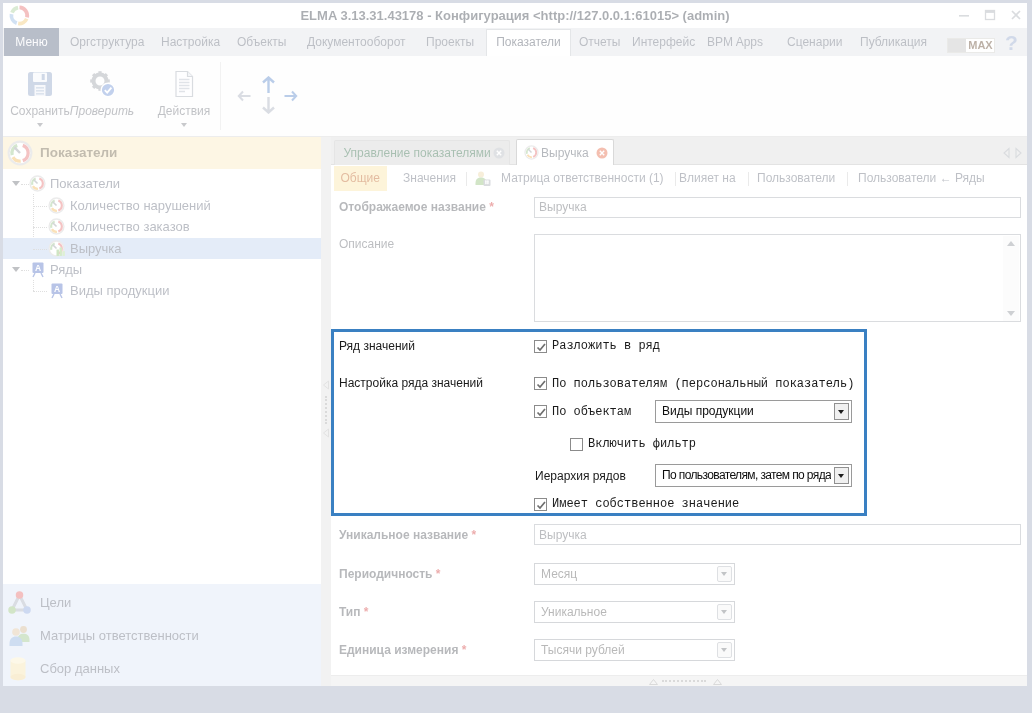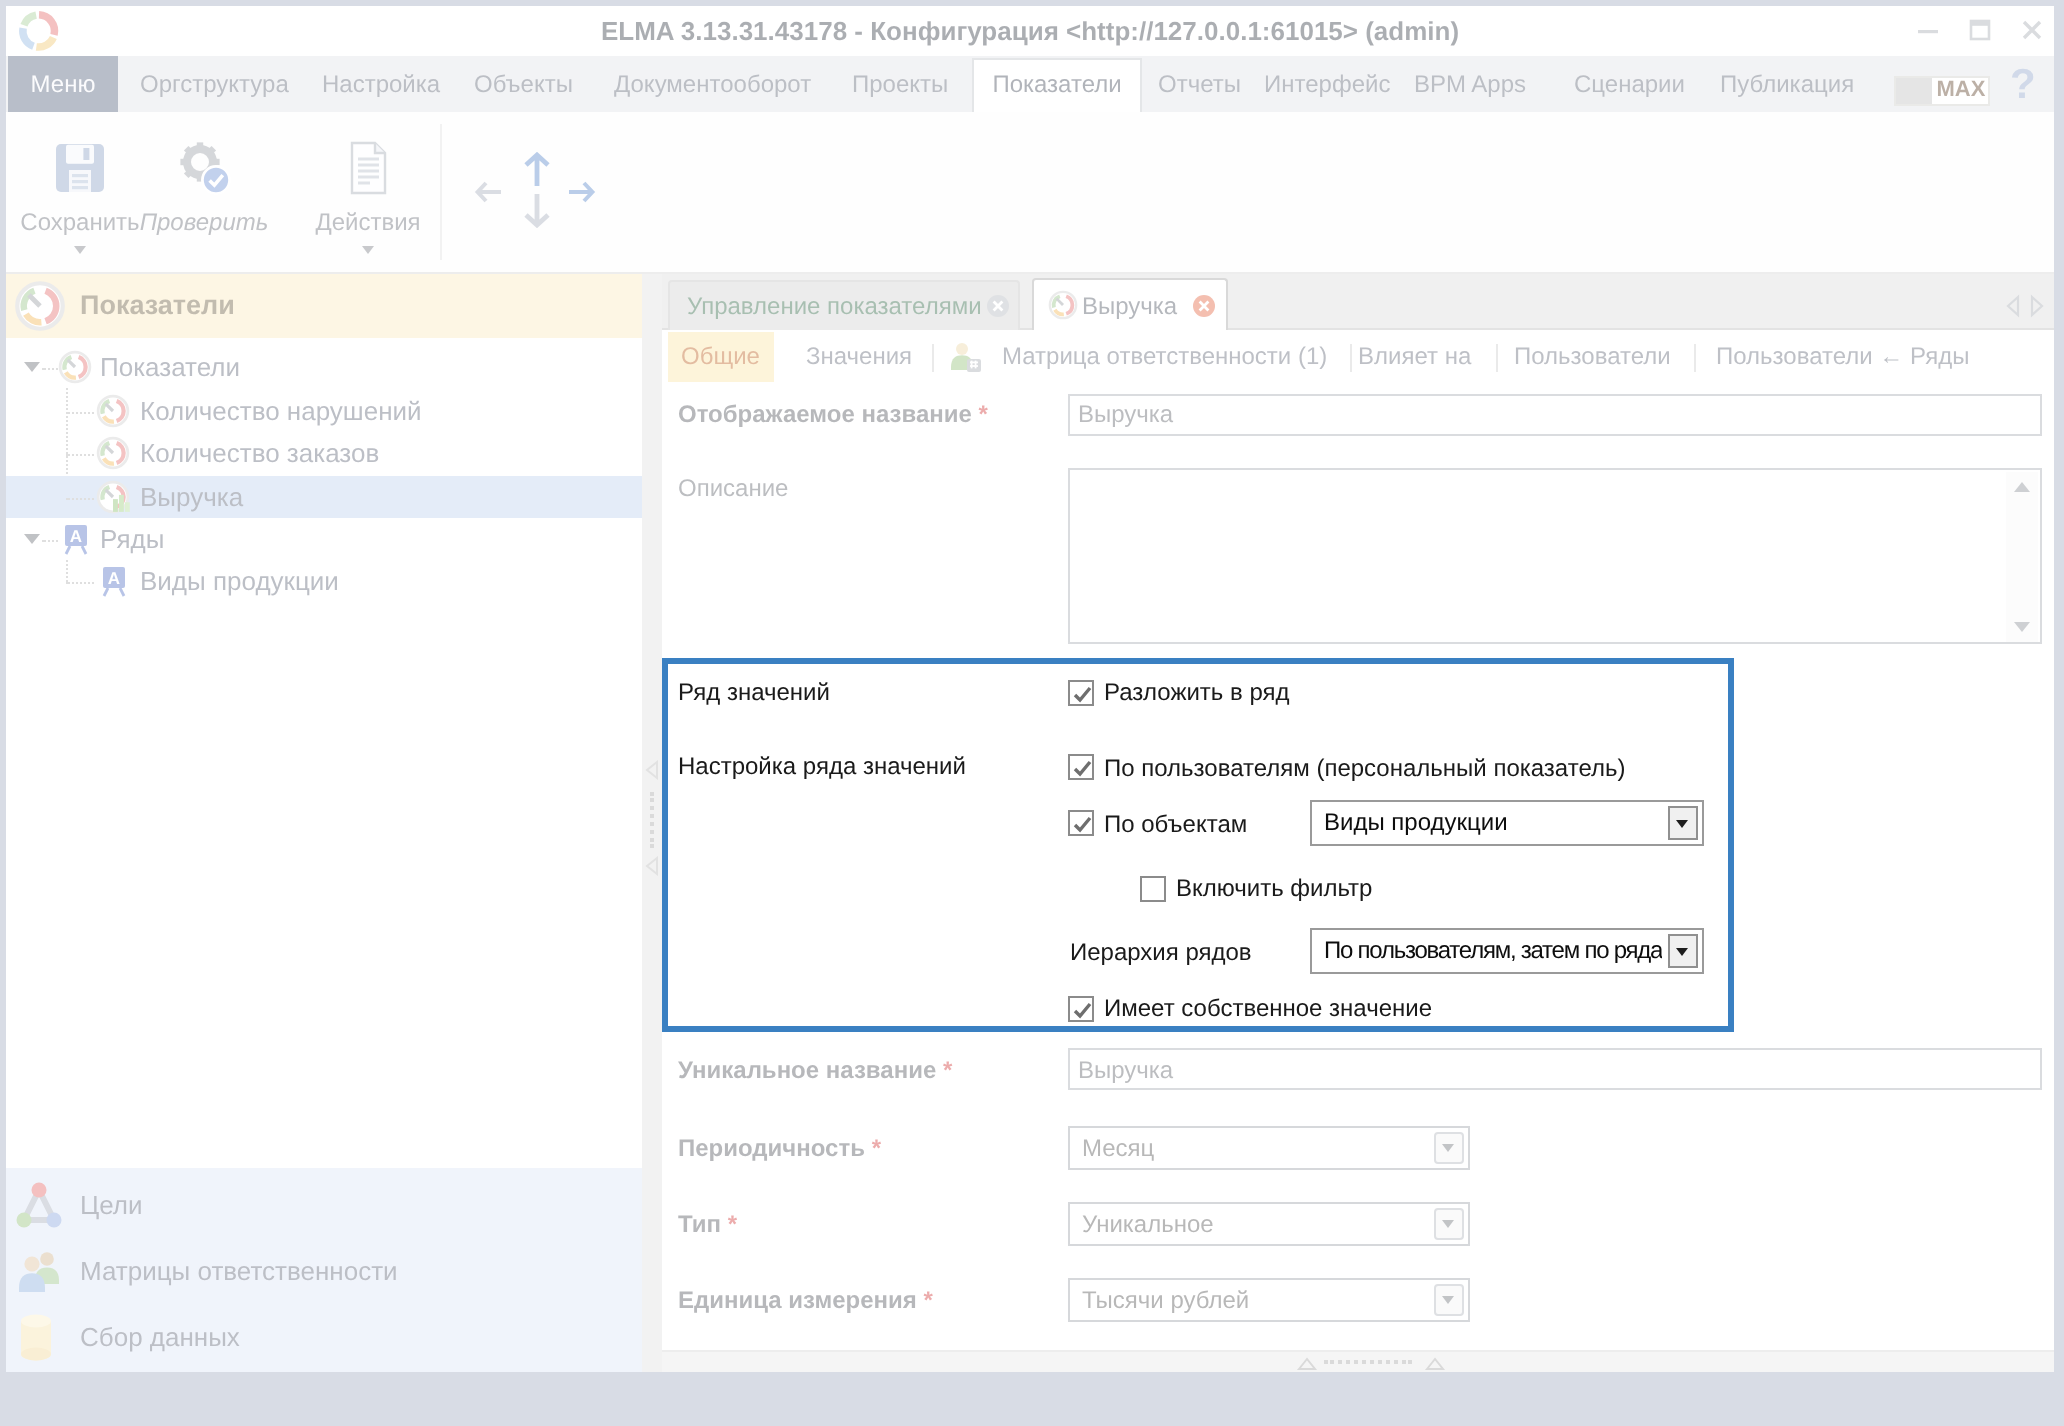--- a/index.html
+++ b/index.html
@@ -96,21 +96,21 @@
   .combo { position:absolute; height:22px; border:1px solid #8f969e; background:#fff; }
   .combo .val { position:absolute; left:6px; top:3px; right:20px; font-size:12px; color:#404040; white-space:nowrap; overflow:hidden; }
   .combo .btn { position:absolute; right:2px; top:2px; bottom:2px; width:15px; background:#f1f1f1; border:1px solid #a6abb2; border-radius:2px; }
   .combo .btn::after { content:""; position:absolute; left:50%; top:50%; margin:-2px 0 0 -3.5px; border-left:3.5px solid transparent; border-right:3.5px solid transparent; border-top:4px solid #5a5f66; }
 
   
   #spotlight { position:absolute; left:331px; top:329px; width:536px; height:187px; background:#fff; border:3px solid #3a80c2; z-index:50; }
   #spotlight .lab { position:absolute; font-size:12px; color:#1a1a1a; white-space:nowrap; }
   .cb { position:absolute; width:13px; height:13px; border:1px solid #8b8b8b; background:#fff; }
   .cb svg { position:absolute; left:0px; top:0px; }
-  #spotlight .cbl { position:absolute; font-size:12px; color:#1a1a1a; white-space:nowrap; }
+  #spotlight .cbl { position:absolute; font-size:12px; color:#1a1a1a; white-space:nowrap;font-family:Liberation Mono, monospace; }
   .combo.hl { border-color:#9a9a9a; }
   .combo.hl .val { color:#0d0d0d; }
   .combo.hl .btn { background:#f0f0f0; border-color:#909090; border-radius:0; }
   .combo.hl .btn::after { border-top-color:#1d1d1d; }
 
   
   #hsplit { position:absolute; left:331px; top:675px; width:696px; height:11px; background:#e4e4e4; border-top:1px solid #cfcfcf; }
   #hsplit .dots { position:absolute; left:331px; top:4px; width:44px; height:1px; border-top:2px dotted #9a9a9a; }
   #hsplit svg { position:absolute; top:2px; }
 

